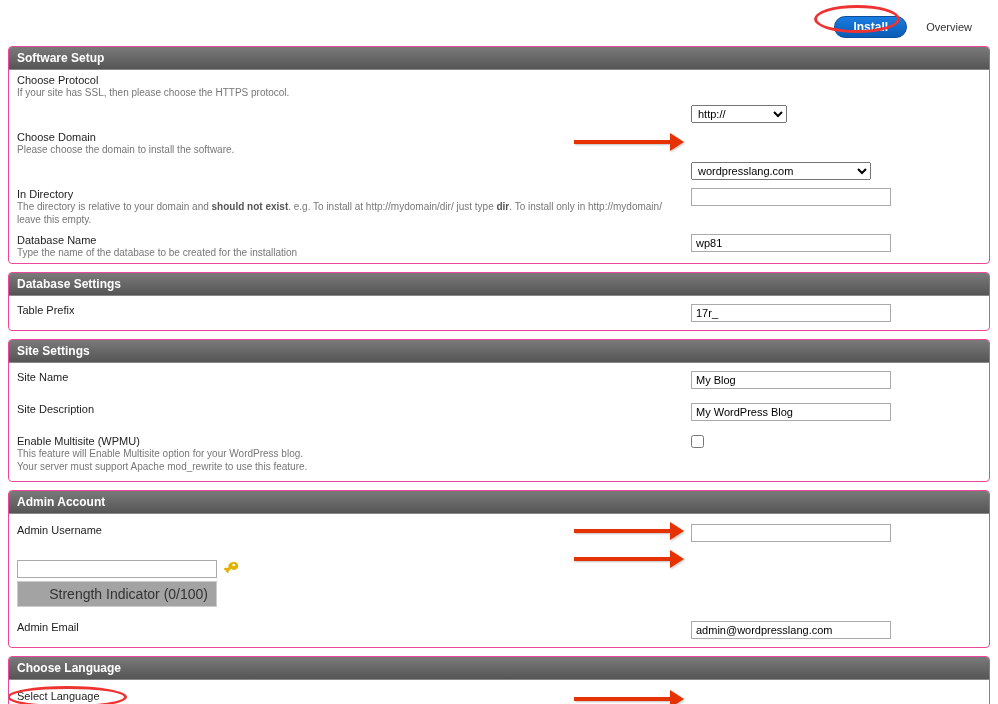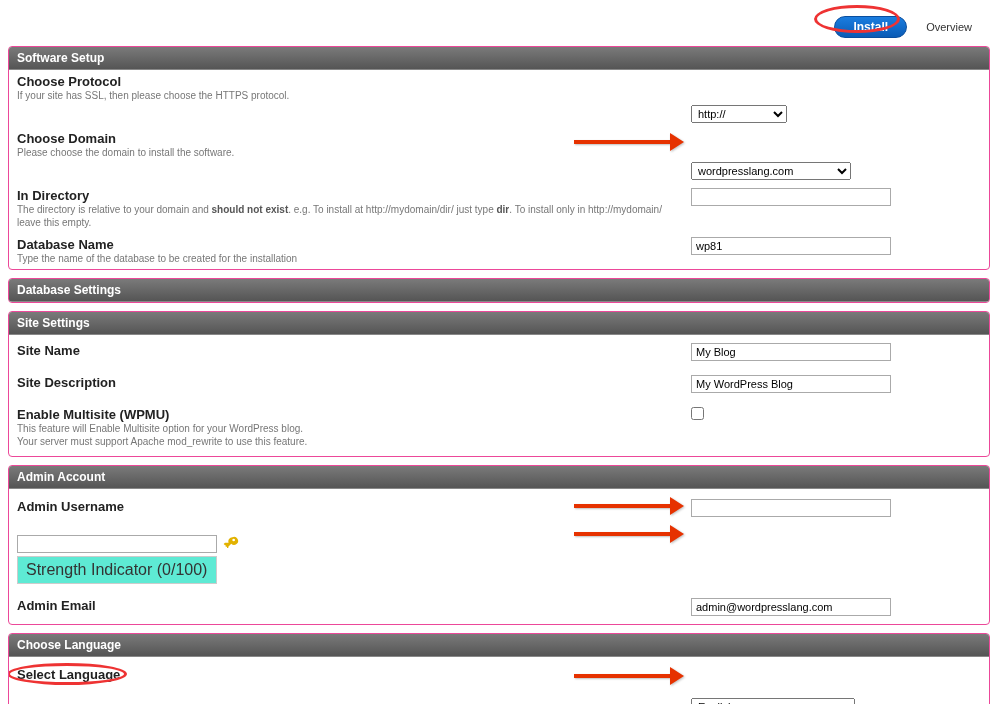--- a/index.html
+++ b/index.html
@@ -7,29 +7,29 @@
 .top-tabs { text-align: right; padding: 16px 8px 8px 0; }
 .tab-install { display: inline-block; background: linear-gradient(#1a7de0,#0a5bb5); color: #fff; font-weight: bold; font-size: 12px; padding: 3px 18px; border-radius: 12px; border: 1px solid #0a4e9e; cursor: pointer; }
 .tab-overview { display: inline-block; font-size: 11px; color: #333; padding: 3px 10px; margin-left: 6px; cursor: pointer; }
 .install-circle { position: absolute; top: 5px; right: 90px; width: 86px; height: 28px; border: 3px solid #e33; border-radius: 50%/50%; pointer-events: none; }
 .panel { border: 1px solid #ec4899; border-radius: 4px; margin-bottom: 8px; background: #fff; overflow: hidden; }
 .panel-header { background: linear-gradient(#7a7a7a,#555); color: #fff; font-weight: bold; font-size: 12px; padding: 4px 8px; border-bottom: 1px solid #888; }
 .row { display: flex; align-items: flex-start; padding: 4px 8px; }
 .row + .row { border-top: 0; }
 .left { flex: 1; padding-right: 10px; }
 .right { width: 290px; display: flex; align-items: center; }
-.label-bold { font-weight: bold; color: #222; font-size: 13px; }
+.label-bold { font-weight: normal; color: #222; font-size: 11px; }
 .desc { color: #777; font-size: 10px; line-height: 1.3; }
 .desc b { color: #555; }
 select.inline-select { font-size: 11px; padding: 1px 2px; margin-top: 31px; }
 select.protocol { width: 96px; }
-select.domain { width: 160px; }
+select.domain { width: 180px; }
 select.language { width: 164px; }
 input.text { width: 200px; font-size: 11px; padding: 2px 4px; border: 1px solid #aaa; }
-.strength { background: #5eead4; border: 1px solid #ccc; font-size: 16px; padding: 4px 8px; width: 200px; text-align: left; margin-top: 3px; }
+.strength { background: #a3a3a3; border: 1px solid #ccc; font-size: 14px; padding: 4px 8px; width: 200px; text-align: right; margin-top: 3px; }
 .key-icon { margin-left: 6px; width: 16px; height: 16px; }
 .arrow { position: absolute; height: 18px; pointer-events: none; }
 .arrow-line { position: absolute; top: 50%; left: 0; right: 14px; height: 4px; background: #e63200; transform: translateY(-50%); box-shadow: 1px 1px 2px rgba(0,0,0,.25); }
 .arrow-head { position: absolute; right: 0; top: 50%; width: 0; height: 0; border-left: 14px solid #e63200; border-top: 9px solid transparent; border-bottom: 9px solid transparent; transform: translateY(-50%); filter: drop-shadow(1px 1px 1px rgba(0,0,0,.25)); }
 .lang-circle { position: absolute; border: 3px solid #e33; border-radius: 50%/50%; width: 120px; height: 22px; pointer-events: none; }
 .outer { position: relative; }
 </style>
 </head>
 <body>
 
@@ -84,20 +84,28 @@
         <div class="desc">Type the name of the database to be created for the installation</div>
       </div>
       <div class="right">
         <input class="text" type="text" value="wp81" style="">
       </div>
     </div>
   </div>
 
   <div class="panel">
     <div class="panel-header">Database Settings</div>
+    <div class="row" style="padding-top:8px;padding-bottom:8px;">
+      <div class="left">
+        <div class="label-bold">Table Prefix</div>
+      </div>
+      <div class="right">
+        <input class="text" type="text" value="17r_" style="">
+      </div>
+    </div>
   </div>
 
   <div class="panel">
     <div class="panel-header">Site Settings</div>
     <div class="row" style="padding-top:8px;">
       <div class="left">
           <div class="label-bold">Site Name</div>
         </div>
       <div class="right">
           <input class="text" type="text" value="My Blog" style="">

